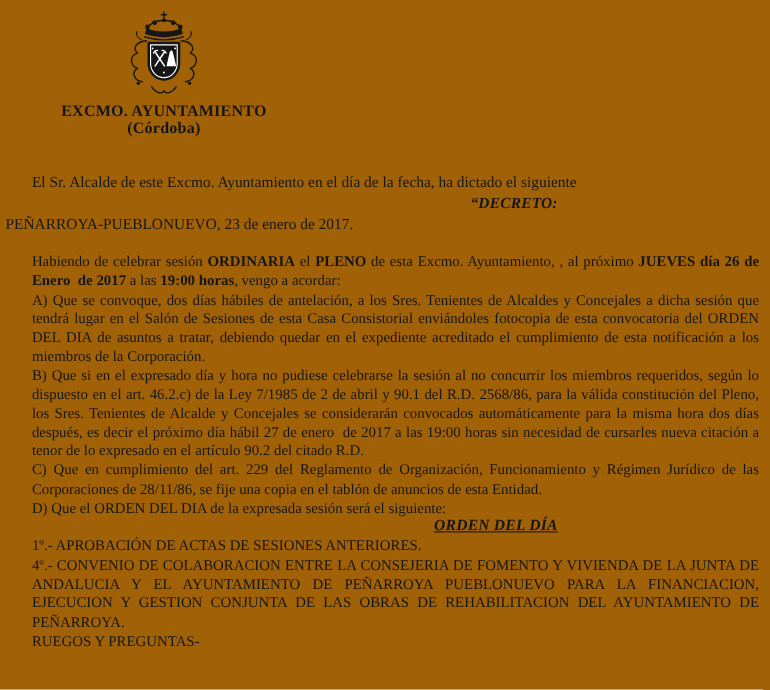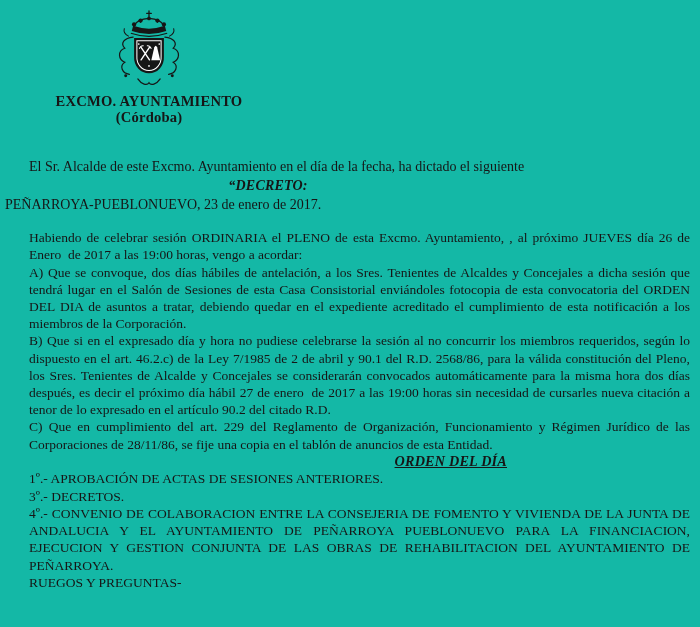--- a/index.html
+++ b/index.html
@@ -2,56 +2,56 @@
 <html lang="es"><head>
 <meta charset="utf-8">
 <style>
   html, body { margin: 0; padding: 0; background: #ffffff; }
   .page {
     position: relative;
     width: 700px;
     height: 627px;
     box-sizing: border-box;
     padding: 10px 10px 0 29px;
-    background: #14b8a6;
+    background: #a16207;
     color: #161616;
     font-family: "Liberation Serif", "DejaVu Serif", serif;
     overflow: hidden;
   }
   
   .letterhead { width: 240px; text-align: center; }
   .crest { display: block; margin: 0 auto 2px auto; }
   .org-line {
     font-size: 14.6px;
     line-height: 15.6px;
     font-weight: 600;
     letter-spacing: 0.2px;
     white-space: nowrap;
   }
   
   .intro { margin-top: 32px; }
   .intro p { margin: 0; font-size: 14px; line-height: 19px; }
   .decree-heading {
     width: 478px;
-    text-align: center;
+    text-align: right;
     font-weight: bold;
     font-style: italic;
     letter-spacing: 0.2px;
   }
   .place-date { margin-left: -24px !important; }
   
   .decree-body { margin-top: 15px; width: 661px; }
   .para {
     margin: 0;
     font-size: 13.5px;
     line-height: 17.2px;
     text-align: justify;
     white-space: pre-wrap;
   }
-  .para b { font-weight: normal; }
+  .para b { font-weight: bold; }
   
   .orden { width: 661px; }
   .orden-title {
     margin: 0;
     width: 478px;
     text-align: right;
     font-size: 14.2px;
     line-height: 17.4px;
     font-weight: bold;
     font-style: italic;
@@ -121,23 +121,23 @@
     <p>El Sr. Alcalde de este Excmo. Ayuntamiento en el día de la fecha, ha dictado el siguiente</p>
     <p class="decree-heading">“DECRETO:</p>
     <p class="place-date">PEÑARROYA-PUEBLONUEVO, 23 de enero de 2017.</p>
   </section>
 
   <section class="decree-body">
     <p class="para"><span>Habiendo de celebrar sesión </span><b>ORDINARIA</b><span> el </span><b>PLENO</b><span> de esta Excmo. Ayuntamiento, , al próximo </span><b>JUEVES día 26 de Enero  de 2017</b><span> a las </span><b>19:00 horas</b><span>, vengo a acordar:</span></p>
     <p class="para"><span>A) Que se convoque, dos días hábiles de antelación, a los Sres. Tenientes de Alcaldes y Concejales a dicha sesión que tendrá lugar en el Salón de Sesiones de esta Casa Consistorial enviándoles fotocopia de esta convocatoria del ORDEN DEL DIA de asuntos a tratar, debiendo quedar en el expediente acreditado el cumplimiento de esta notificación a los miembros de la Corporación.</span></p>
     <p class="para"><span>B) Que si en el expresado día y hora no pudiese celebrarse la sesión al no concurrir los miembros requeridos, según lo dispuesto en el art. 46.2.c) de la Ley 7/1985 de 2 de abril y 90.1 del R.D. 2568/86, para la válida constitución del Pleno, los Sres. Tenientes de Alcalde y Concejales se considerarán convocados automáticamente para la misma hora dos días después, es decir el próximo día hábil 27 de enero  de 2017 a las 19:00 horas sin necesidad de cursarles nueva citación a tenor de lo expresado en el artículo 90.2 del citado R.D.</span></p>
     <p class="para"><span>C) Que en cumplimiento del art. 229 del Reglamento de Organización, Funcionamiento y Régimen Jurídico de las Corporaciones de 28/11/86, se fije una copia en el tablón de anuncios de esta Entidad.</span></p>
+    <p class="para"><span>D) Que el ORDEN DEL DIA de la expresada sesión será el siguiente:</span></p>
   </section>
 
   <section class="orden">
     <h2 class="orden-title">ORDEN DEL DÍA</h2>
     <p class="orden-item">1º.- APROBACIÓN DE ACTAS DE SESIONES ANTERIORES.</p>
-    <p class="orden-item">3º.- DECRETOS.</p>
     <p class="orden-item justify">4º.- CONVENIO DE COLABORACION ENTRE LA CONSEJERIA DE FOMENTO Y VIVIENDA DE LA JUNTA DE ANDALUCIA Y EL AYUNTAMIENTO DE PEÑARROYA PUEBLONUEVO PARA LA FINANCIACION, EJECUCION Y GESTION CONJUNTA DE LAS OBRAS DE REHABILITACION DEL AYUNTAMIENTO DE PEÑARROYA.</p>
     <p class="orden-item">RUEGOS Y PREGUNTAS-</p>
   </section>
 
 </div>
 
 </body></html>

